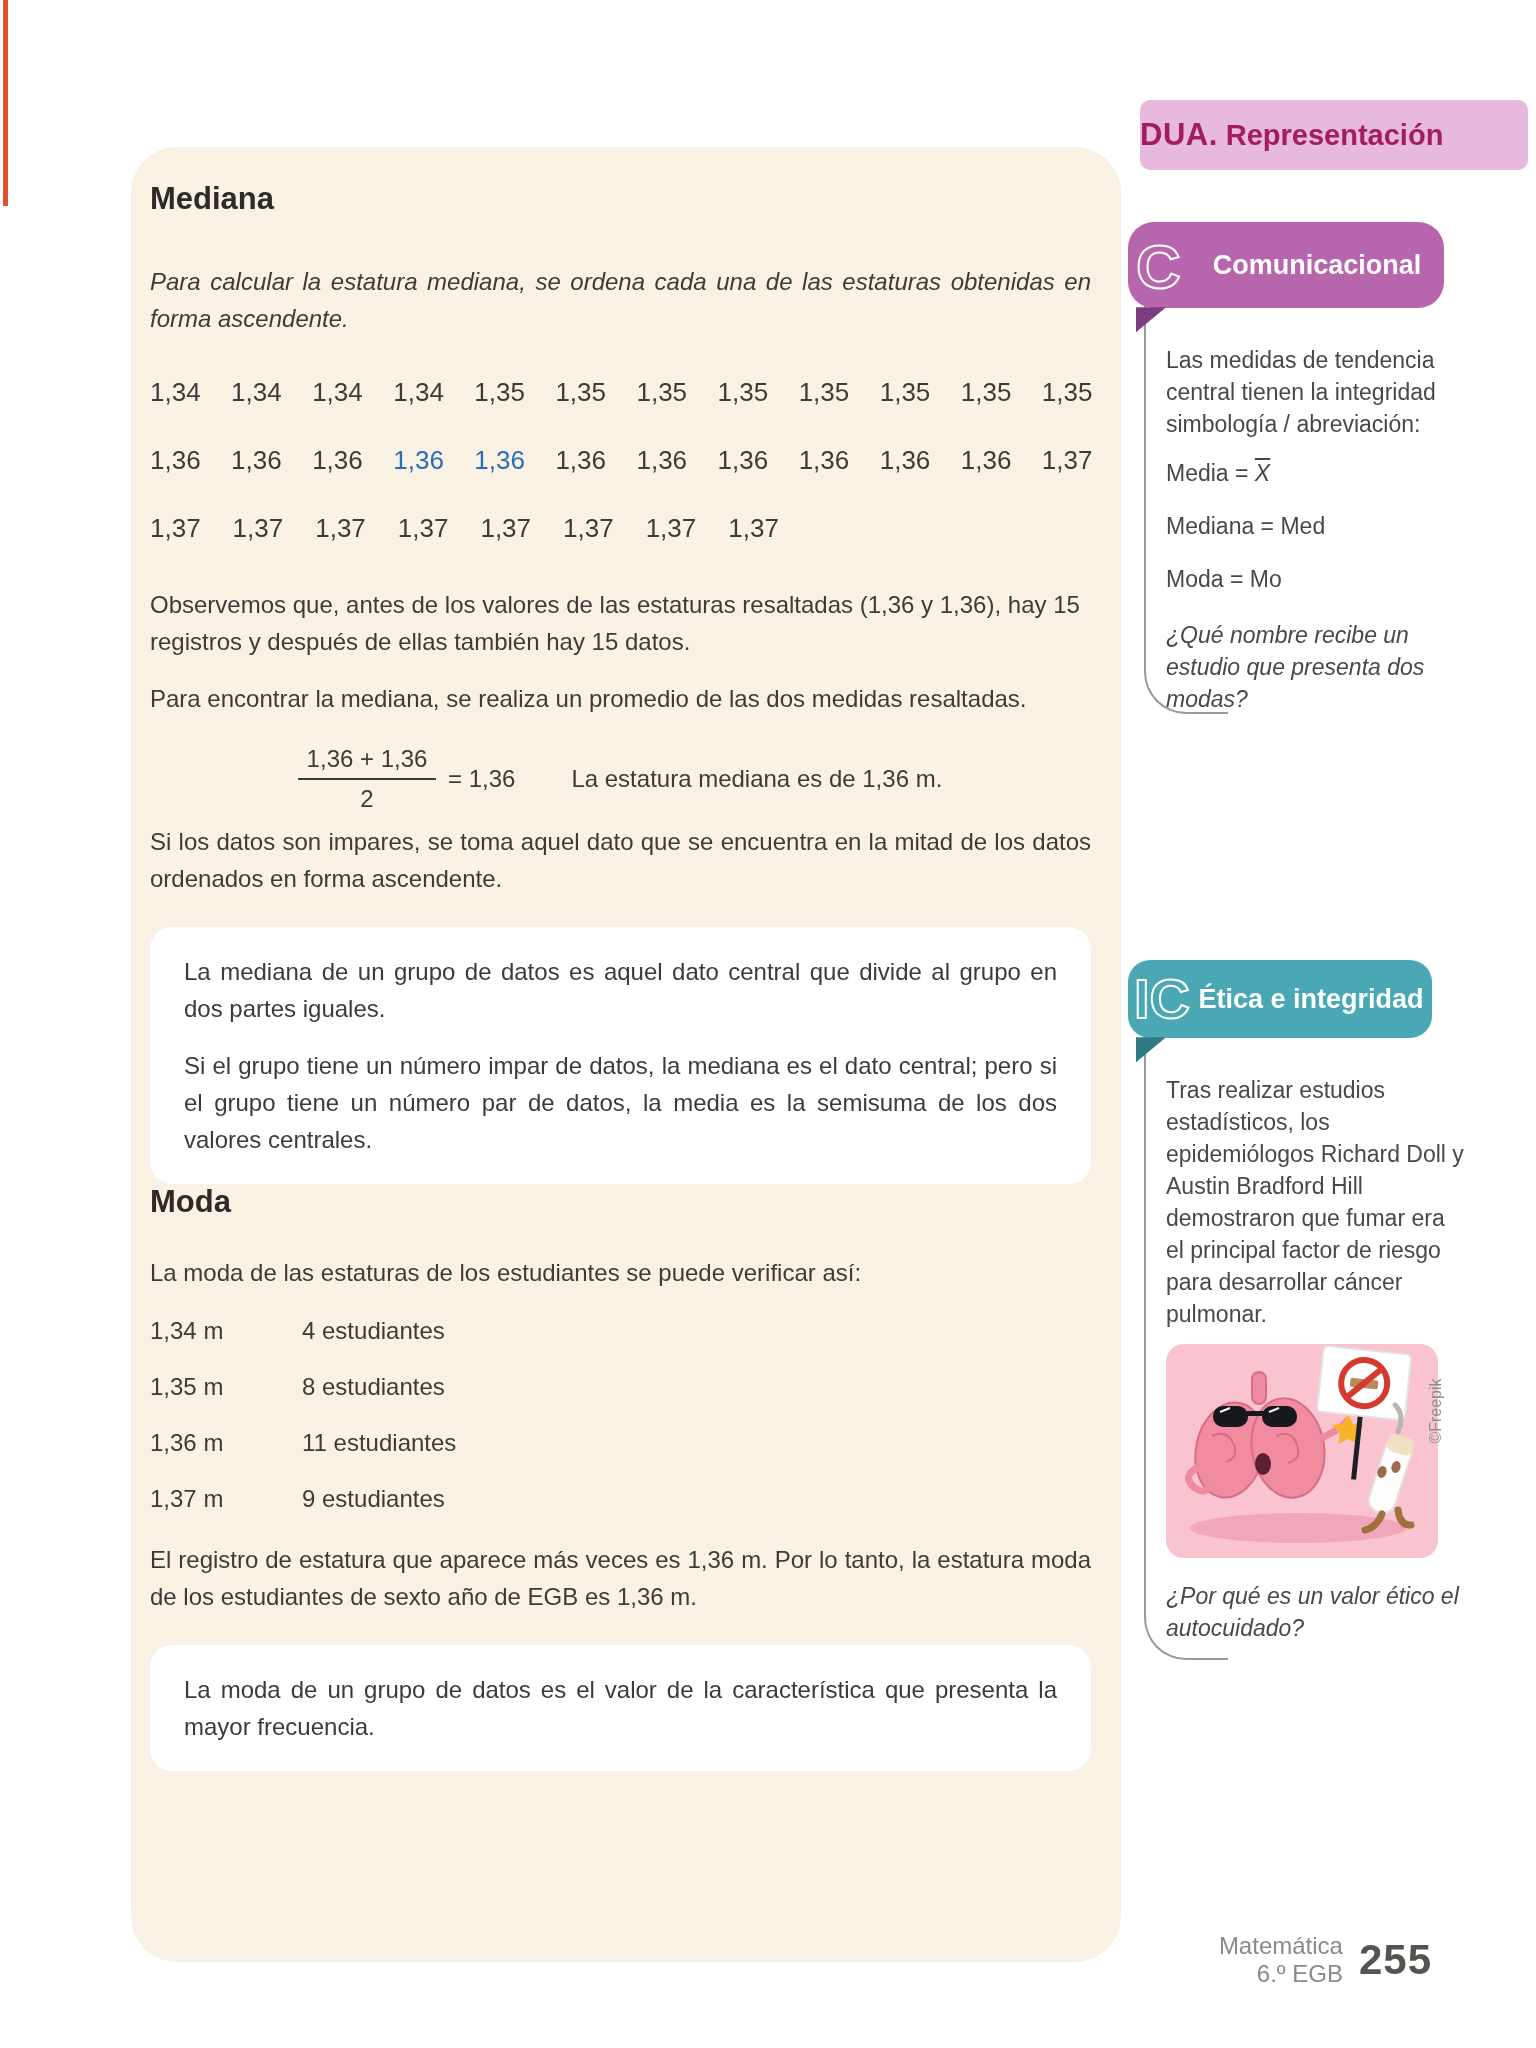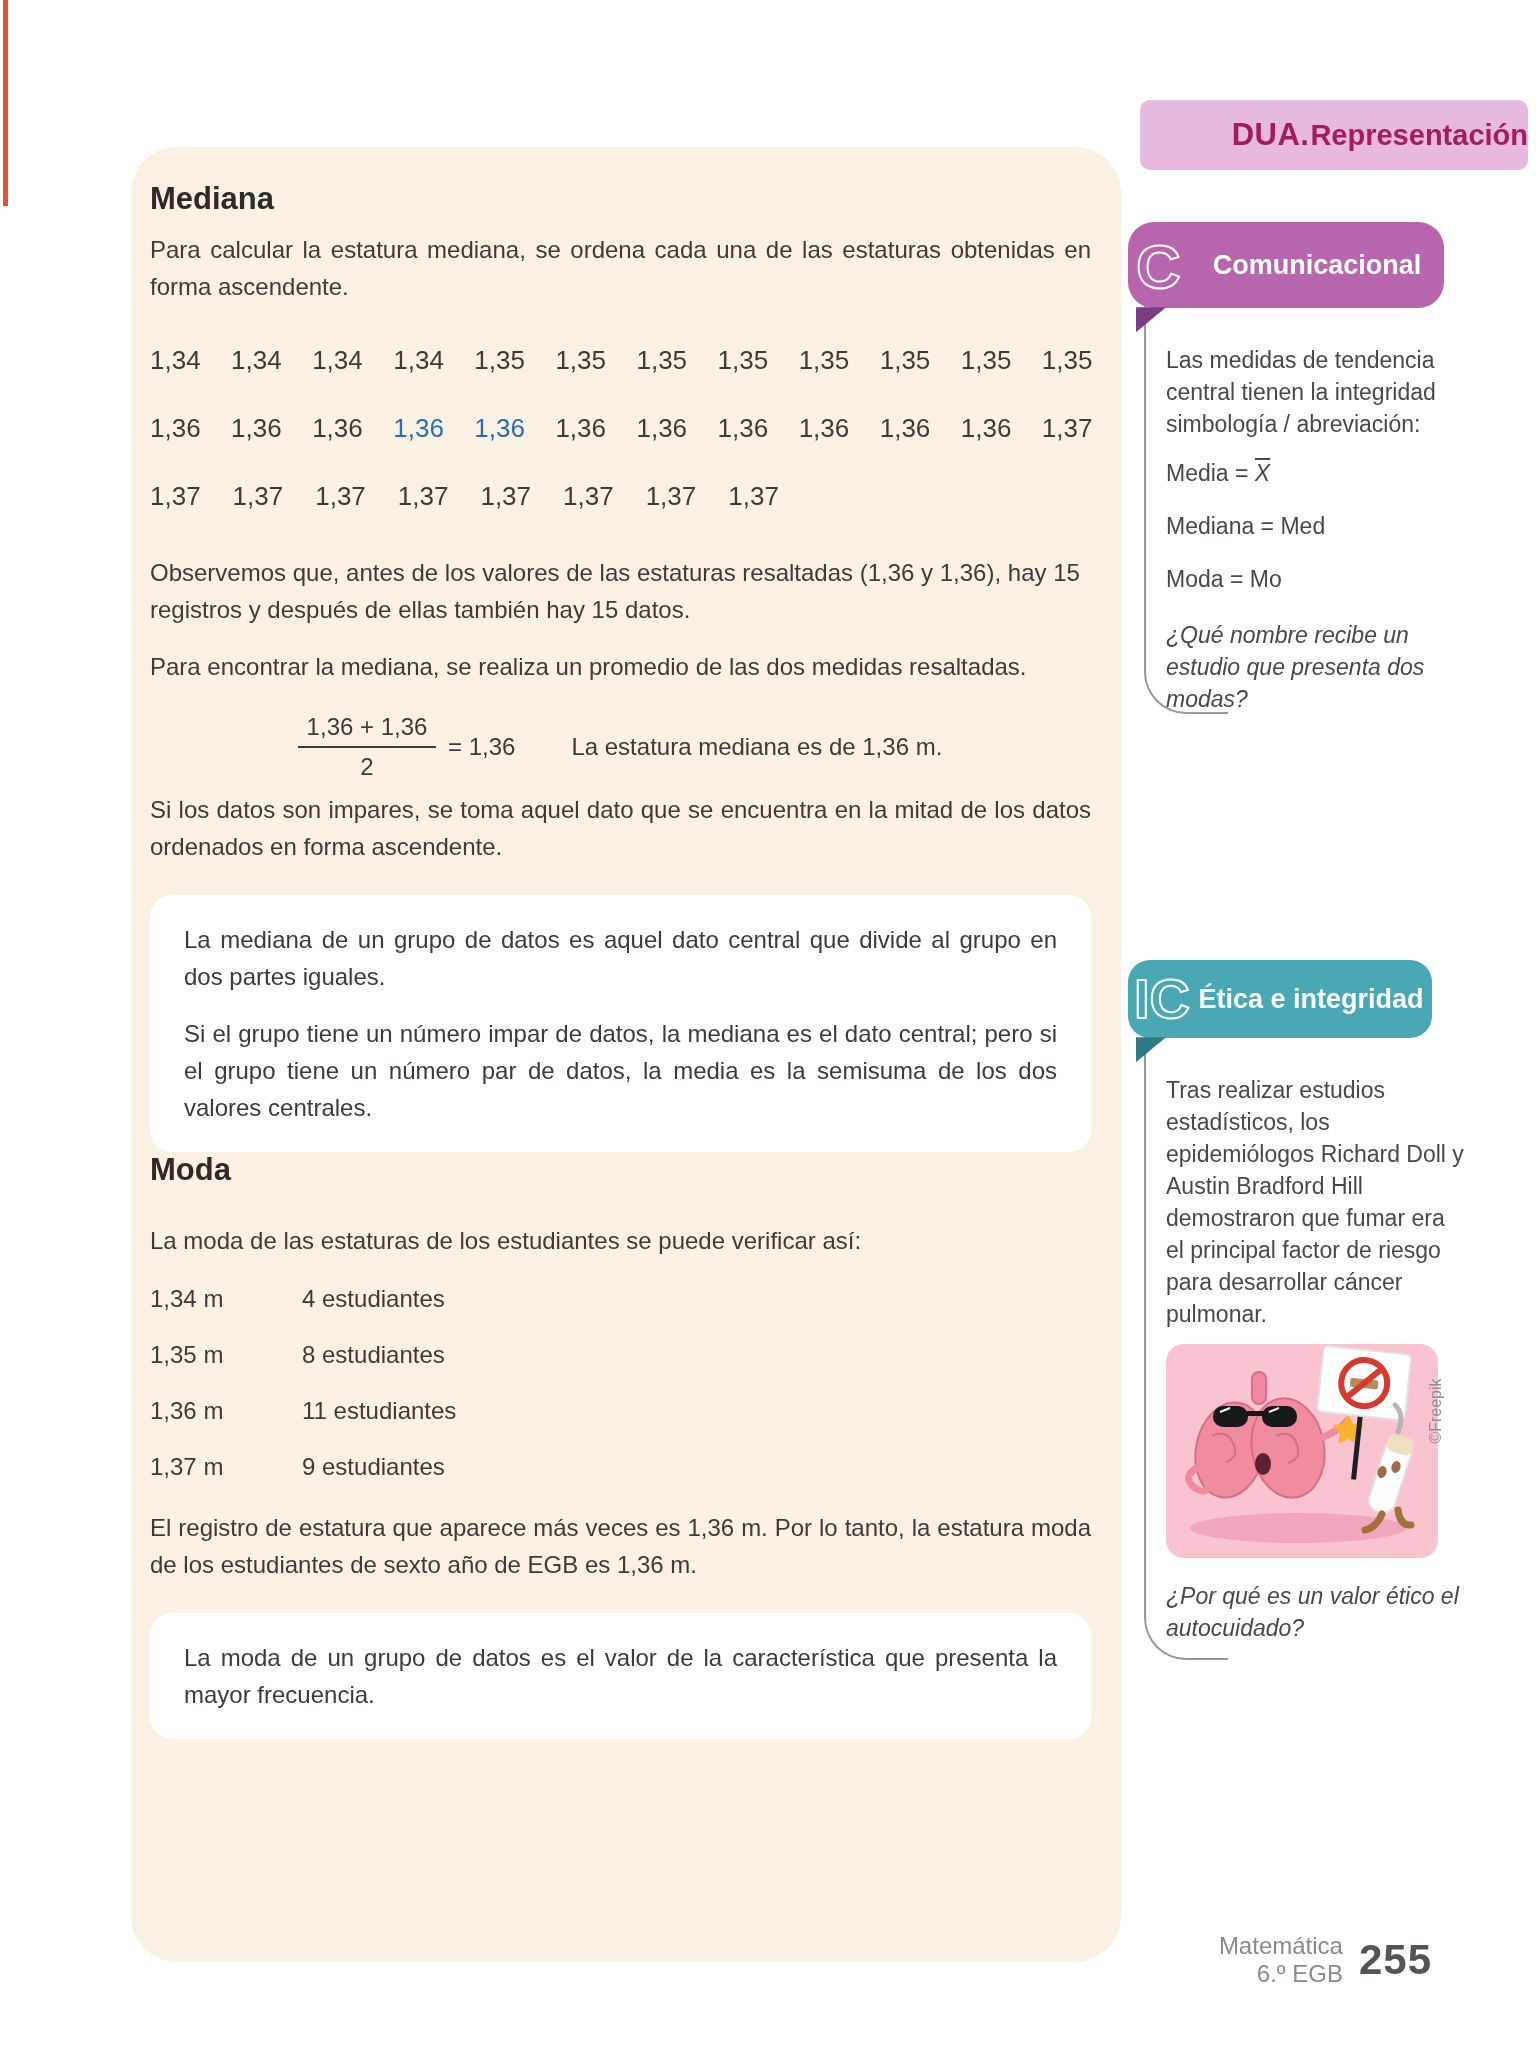--- a/index.html
+++ b/index.html
@@ -4,31 +4,31 @@
 <style>
   html,body{margin:0;padding:0;background:#ffffff;}
   body{font-family:"Liberation Sans","DejaVu Sans",sans-serif;color:#3e3a37;}
   .page{position:relative;width:1536px;height:2048px;background:#ffffff;overflow:hidden;}
 
   
   .accent-line{position:absolute;left:3px;top:0;width:5px;height:206px;background:#e2512c;}
 
   
   .dua-badge{position:absolute;left:1140px;top:100px;width:388px;height:70px;background:#e7b9de;
-    border-radius:10px;display:flex;align-items:center;justify-content:flex-end;gap:1px;}
+    border-radius:10px;display:flex;align-items:center;justify-content:flex-start;gap:8px;}
   .dua-prefix{font-weight:800;font-size:31px;color:#a31c5e;letter-spacing:.5px;}
   .dua-label{font-weight:700;font-size:29px;color:#a31c5e;}
 
   
   .content-box{position:absolute;left:131px;top:147px;width:990px;min-height:1815px;
     background:#f9f2e4;border-radius:46px;padding:34px 30px 40px 19px;box-sizing:border-box;}
   .content-box h1,.content-box h2{font-size:31px;font-weight:800;color:#2d2a27;margin:0;}
   .para{font-size:24px;line-height:37px;margin:0;}
   .justify{text-align:justify;}
-  .m-top-30{margin-top:14px;}
+  .m-top-30{margin-top:46px;font-style:italic;}
 
   .rows{margin-top:40px;}
   .num-row{display:flex;gap:32px;font-size:26px;color:#3e3a37;margin-bottom:37px;}
   .num-row:last-child{margin-bottom:0;}
   .num{min-width:46px;}
   .num.hl{color:#2b6db4;}
 
   .formula{display:flex;align-items:center;margin:28px 0 10px 148px;gap:12px;}
   .frac{display:flex;flex-direction:column;align-items:center;min-width:138px;}
   .frac-num{font-size:24px;}

